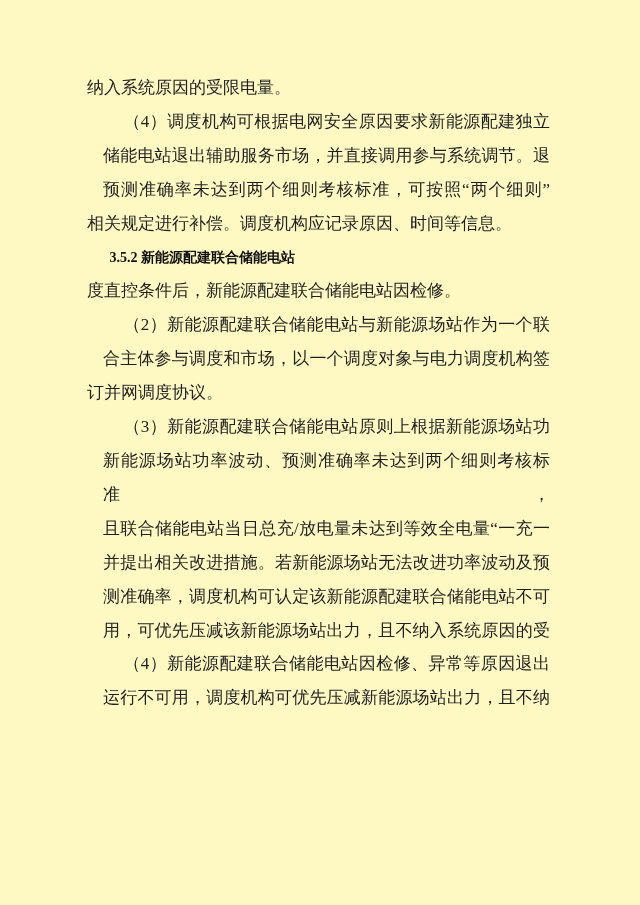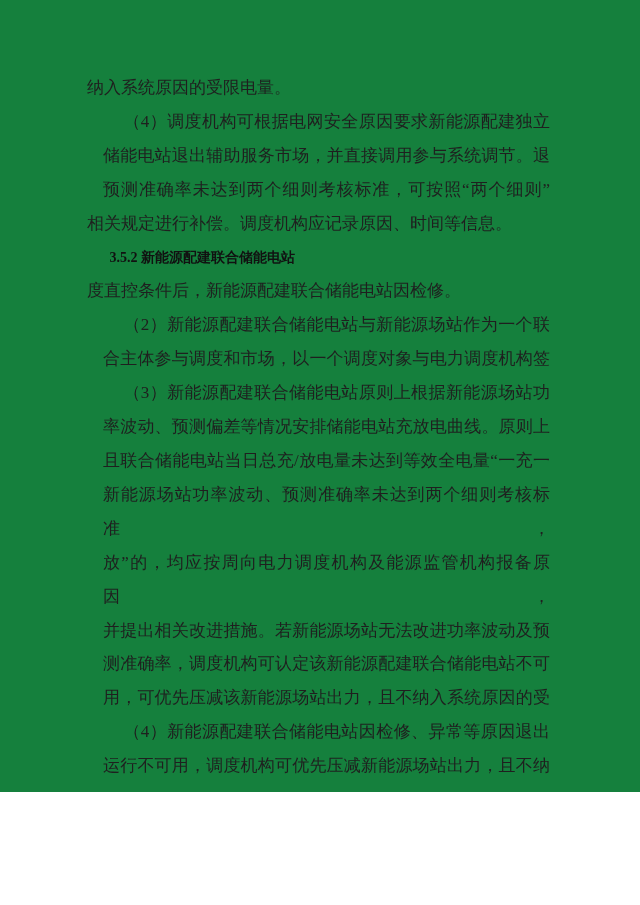--- a/index.html
+++ b/index.html
@@ -3,22 +3,22 @@
 <meta charset="utf-8">
 <style>
   html, body {
     margin: 0;
     padding: 0;
     background: #ffffff;
   }
   .page {
     position: relative;
     width: 640px;
-    height: 792px;
-    background: #15803d;
+    height: 905px;
+    background: #fef9c3;
     overflow: hidden;
     font-family: "Liberation Serif", "DejaVu Serif", serif;
   }
   .content {
     position: absolute;
     top: 71px;
     left: 87px;
     width: 463px;
   }
   .ln {
@@ -59,24 +59,23 @@
   <div class="content">
     <p class="ln end">纳入系统原因的受限电量。</p>
     <p class="ln j ind">（4）调度机构可根据电网安全原因要求新能源配建独立</p>
     <p class="ln j">储能电站退出辅助服务市场，并直接调用参与系统调节。退</p>
     <p class="ln j">预测准确率未达到两个细则考核标准，可按照“两个细则”</p>
     <p class="ln end">相关规定进行补偿。调度机构应记录原因、时间等信息。</p>
     <p class="ln hd">3.5.2 新能源配建联合储能电站</p>
     <p class="ln end">度直控条件后，新能源配建联合储能电站因检修。</p>
     <p class="ln j ind">（2）新能源配建联合储能电站与新能源场站作为一个联</p>
     <p class="ln j">合主体参与调度和市场，以一个调度对象与电力调度机构签</p>
+    <p class="ln end">订并网调度协议。</p>
     <p class="ln j ind">（3）新能源配建联合储能电站原则上根据新能源场站功</p>
-    <p class="ln j">率波动、预测偏差等情况安排储能电站充放电曲线。原则上</p>
+    <p class="ln j">新能源场站功率波动、预测准确率未达到两个细则考核标准，</p>
     <p class="ln j">且联合储能电站当日总充/放电量未达到等效全电量“一充一</p>
-    <p class="ln j">新能源场站功率波动、预测准确率未达到两个细则考核标准，</p>
-    <p class="ln j">放”的，均应按周向电力调度机构及能源监管机构报备原因，</p>
     <p class="ln j">并提出相关改进措施。若新能源场站无法改进功率波动及预</p>
     <p class="ln j">测准确率，调度机构可认定该新能源配建联合储能电站不可</p>
     <p class="ln j">用，可优先压减该新能源场站出力，且不纳入系统原因的受</p>
     <p class="ln j ind">（4）新能源配建联合储能电站因检修、异常等原因退出</p>
     <p class="ln j">运行不可用，调度机构可优先压减新能源场站出力，且不纳</p>
   </div>
 </div>
 
 </body></html>

